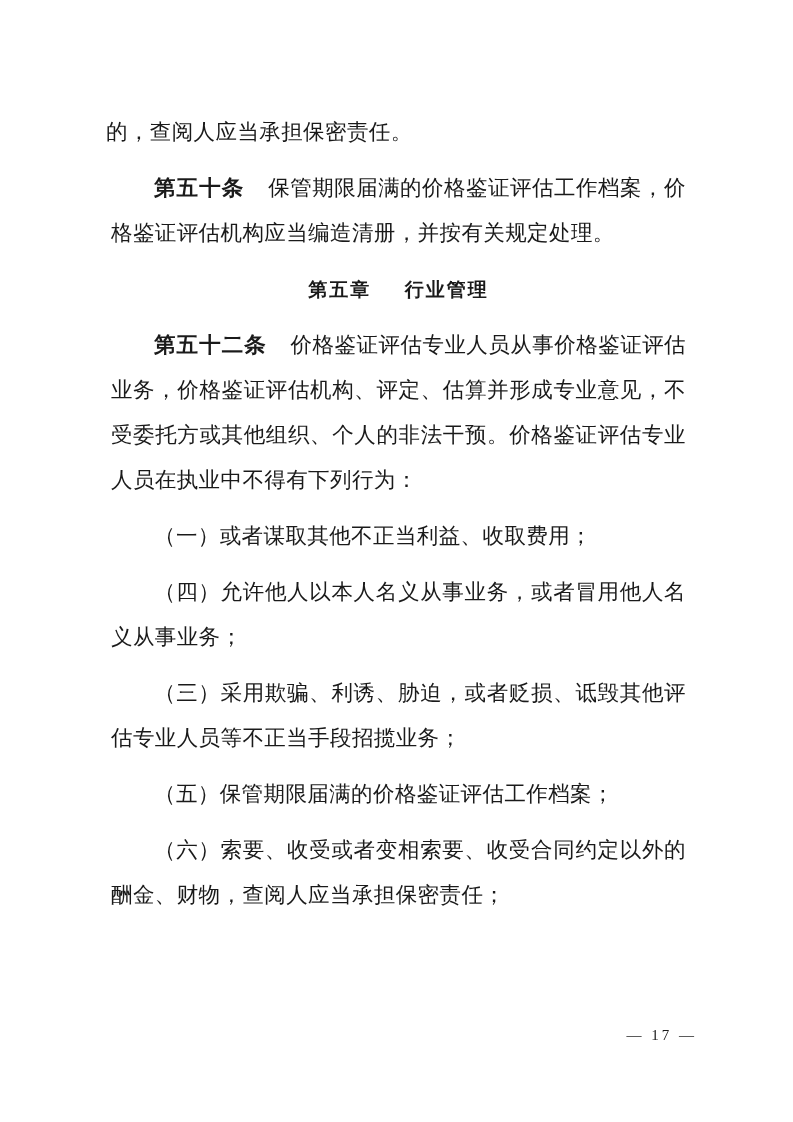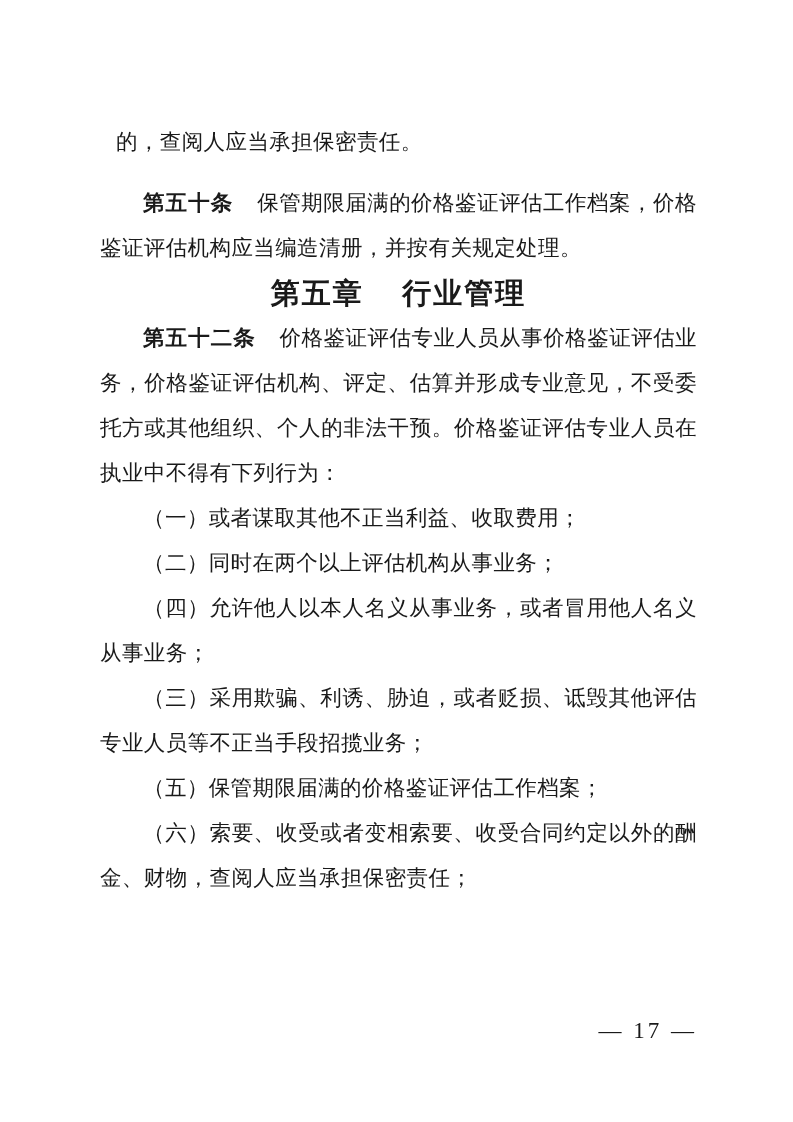--- a/index.html
+++ b/index.html
@@ -24,52 +24,52 @@
     padding: 104px 96px 0 100px;
   }
   .body-text {
     font-size: 21.5px;
     line-height: 45px;
     letter-spacing: 0.4px;
     text-align: justify;
     text-justify: inter-ideograph;
   }
   p.para {
-    margin: 16px;
+    margin: 6px;
     text-indent: 0;
   }
   p.indent {
-    margin: 0;
+    margin: 11px;
     text-indent: 43px;
   }
   .art-label {
     font-weight: bold;
     letter-spacing: 1px;
   }
   .gap-after-label {
     display: inline-block;
     width: 12px;
   }
   .chapter-heading {
     margin: 0;
     text-align: center;
     font-weight: bold;
-    font-size: 29px;
+    font-size: 19px;
     line-height: 45px;
     letter-spacing: 2px;
   }
   .chapter-heading .sep {
     display: inline-block;
     width: 20px;
   }
   .page-number {
     position: absolute;
     right: 96px;
     bottom: 78px;
-    font-size: 23px;
+    font-size: 15px;
     letter-spacing: 3px;
     color: #1a1a1a;
     font-family: "Liberation Serif", "DejaVu Serif", serif;
   }
 </style>
 </head>
 <body>
 
 <div class="page">
 
@@ -90,21 +90,20 @@
     </p>
 
 
     <p class="indent">
       <span class="art-label">第五十二条</span>
       <span class="gap-after-label"></span>
       <span>价格鉴证评估专业人员从事价格鉴证评估业务，价格鉴证评估机构、评定、估算并形成专业意见，不受委托方或其他组织、个人的非法干预。价格鉴证评估专业人员在执业中不得有下列行为：</span>
     </p>
 
     <p class="indent">（一）或者谋取其他不正当利益、收取费用；</p>
-    <p class="indent">（二）同时在两个以上评估机构从事业务；</p>
     <p class="indent">（四）允许他人以本人名义从事业务，或者冒用他人名义从事业务；</p>
     <p class="indent">（三）采用欺骗、利诱、胁迫，或者贬损、诋毁其他评估专业人员等不正当手段招揽业务；</p>
     <p class="indent">（五）保管期限届满的价格鉴证评估工作档案；</p>
     <p class="indent">（六）索要、收受或者变相索要、收受合同约定以外的酬金、财物，查阅人应当承担保密责任；</p>
 
   </div>
 
   <div class="page-number">— 17 —</div>
 
 </div>

